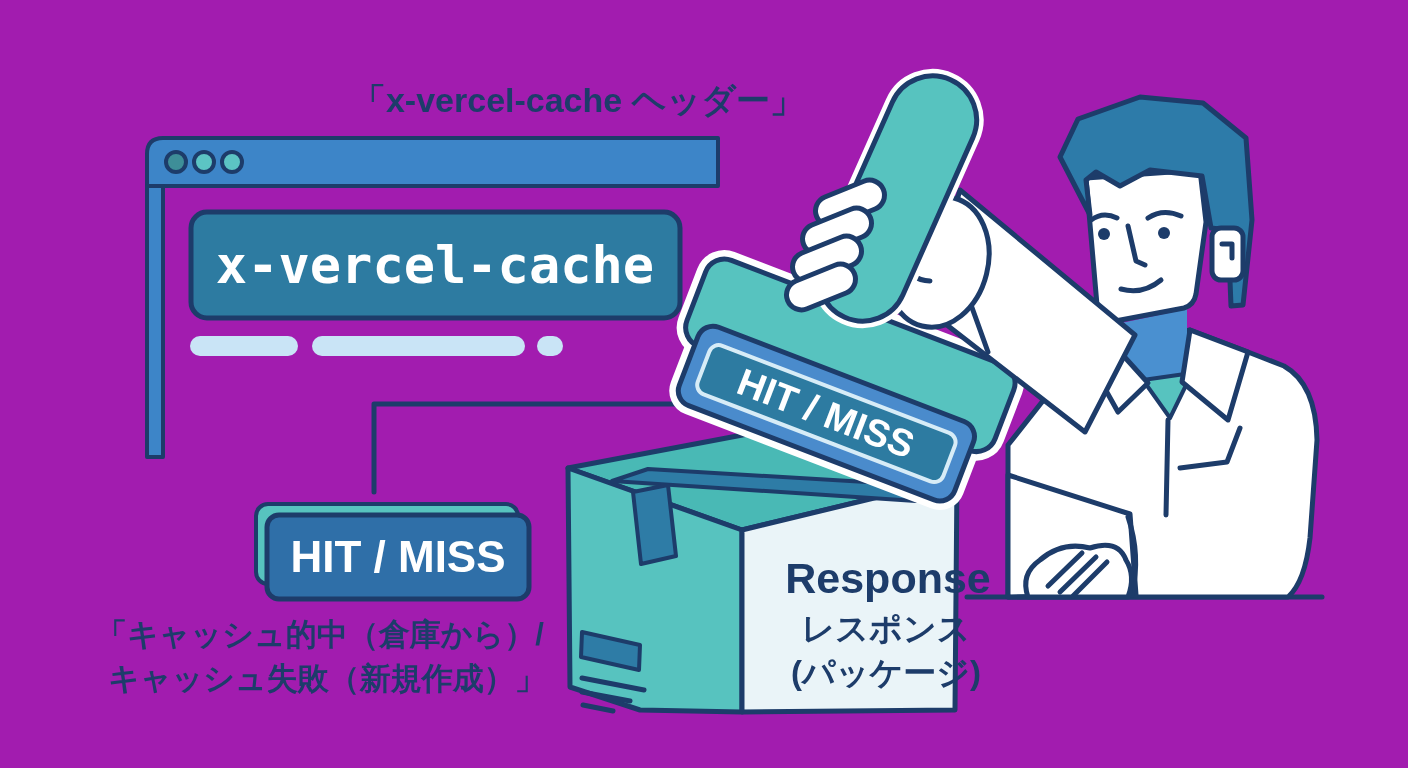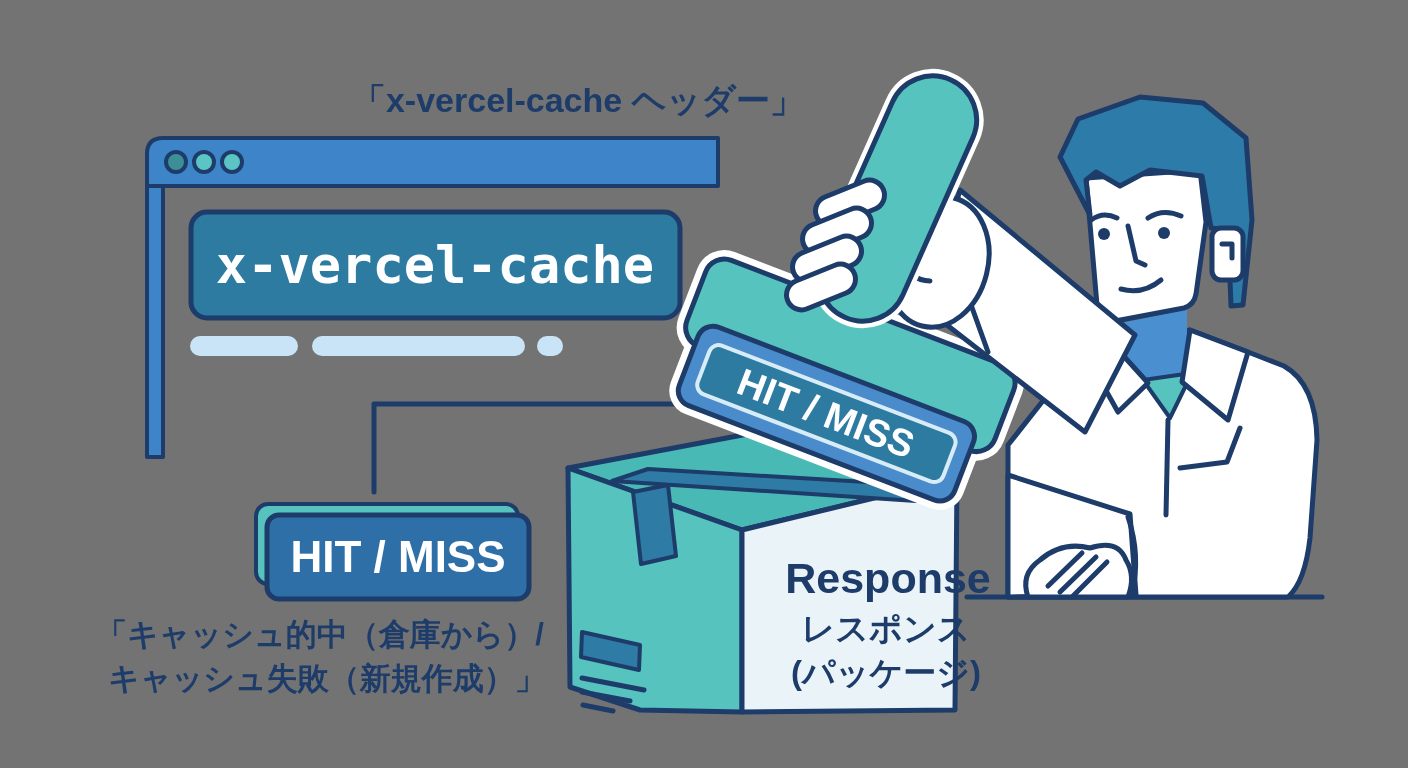--- a/index.html
+++ b/index.html
@@ -1,16 +1,16 @@
 <!DOCTYPE html>
 <html style="--navy: #1d3c6a; --blue: #3d85c8; --teal: #57c3bf; --teal_dark: #49b9b5; --teal_blue: #2d7ba1; --pale: #eaf4f8; --skeleton: #c9e4f6; --plate_blue: #4a8bcc; --plate_inner_border: #d7ecf7; --badge_blue: #2f6fa8; --hair_blue: #2d7ba9; --tape_blue: #2e7ca6; --shade_blue: #4a90d0; --dot_teal: #5cc4c4; --dot_teal_dark: #3e8e98;"><head>
 <meta charset="utf-8">
 <style>
   html,body{margin:0;padding:0;background:#ffffff;}
-  .stage{position:relative;width:1408px;height:768px;background:#737373;overflow:hidden;
+  .stage{position:relative;width:1408px;height:768px;background:#a21caf;overflow:hidden;
          font-family:"Liberation Sans",sans-serif;text-align:center;}
   svg{position:absolute;inset:0;}
   
   .shape{stroke:var(--navy);stroke-width:5;stroke-linejoin:round;stroke-linecap:round;}
   .thin{stroke-width:4;}
   .line{stroke:var(--navy);stroke-width:5;fill:none;stroke-linecap:round;stroke-linejoin:round;}
   .halo{stroke:#ffffff;stroke-width:18;fill:#ffffff;stroke-linejoin:round;}
   .fill-white{fill:#ffffff;}
   .fill-blue{fill:var(--blue);}
   .fill-teal{fill:var(--teal);}

